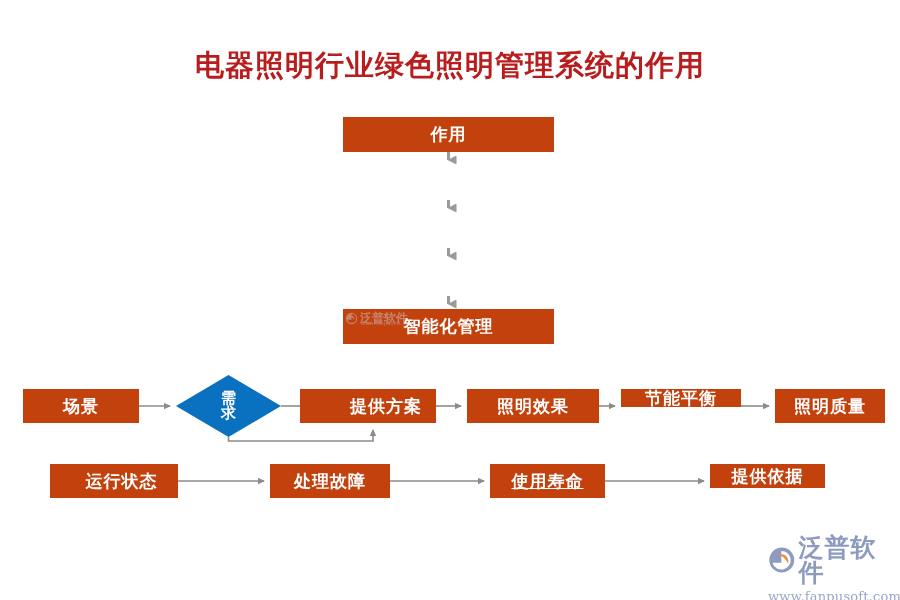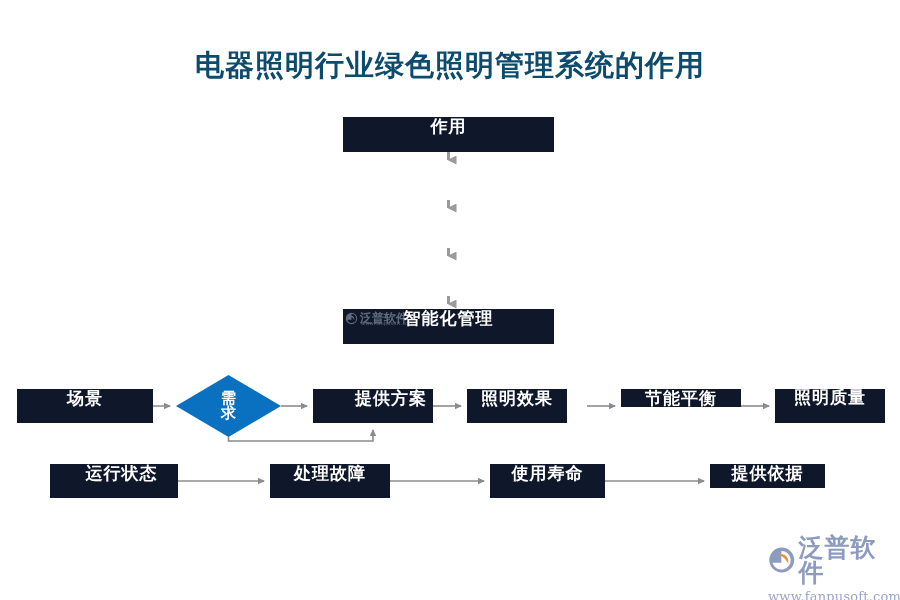--- a/index.html
+++ b/index.html
@@ -24,34 +24,34 @@
 
   
   .title {
     position: absolute;
     left: 0;
     top: 46px;
     width: 900px;
     text-align: center;
     font-size: 29px;
     font-weight: bold;
-    color: #0c4a6e;
+    color: #b91c1c;
     letter-spacing: 1px;
     white-space: nowrap;
   }
 
   
   .node {
     position: absolute;
-    background: #0f172a;
+    background: #c2410c;
     color: #ffffff;
     font-size: 17px;
     font-weight: bold;
     display: flex;
-    align-items: flex-start;
+    align-items: center;
     justify-content: center;
     box-sizing: border-box;
     letter-spacing: 1px;
     line-height: 1.1;
     z-index: 3;
   }
 
   
   .vnode {
     left: 343px;
@@ -207,52 +207,52 @@
 
   <div class="wm-inner">
     <svg width="13" height="13" viewBox="0 0 32 32">
       <path d="M16,2 A14,14 0 1 0 16,30 A14,14 0 0 0 16,2 Z M16,5 A11,11 0 1 1 6,19 L16,19 Z" fill="#cfe0f2"></path>
       <path d="M12,10 C18,8 24,12 23,20 C20,14 16,12 12,10 Z" fill="#e3eef8"></path>
     </svg>
     <span class="wm-text2">泛普软件</span>
     <span class="wm-url2">www.fanpusoft.com</span>
   </div>
 
-  <div class="node" style="left:17px; top:389px; width:136px; height:34px;">
+  <div class="node" style="left:23px; top:389px; width:116px; height:34px;">
     <span>场景</span>
   </div>
 
   <div class="diamond">
     <div class="shape"></div>
     <div class="dlabel">
       <span>需</span>
       <span>求</span>
     </div>
   </div>
 
-  <div class="node" style="left:313px; top:389px; width:120px; height:34px;padding-left:36px;">
+  <div class="node" style="left:300px; top:389px; width:136px; height:34px;padding-left:36px;">
     <span>提供方案</span>
   </div>
-  <div class="node" style="left:467px; top:389px; width:100px; height:34px;">
+  <div class="node" style="left:467px; top:389px; width:132px; height:34px;">
     <span>照明效果</span>
   </div>
   <div class="node" style="left:621px; top:389px; width:120px; height:18px;">
     <span>节能平衡</span>
   </div>
-  <div class="node" style="left:775px; top:389px; width:110px; height:34px;font-family:Liberation Serif, serif;">
+  <div class="node" style="left:775px; top:389px; width:110px; height:34px;">
     <span>照明质量</span>
   </div>
 
   <div class="node" style="left:50px; top:464px; width:128px; height:34px;padding-left:15px;">
     <span>运行状态</span>
   </div>
   <div class="node" style="left:270px; top:464px; width:120px; height:34px;">
     <span>处理故障</span>
   </div>
-  <div class="node" style="left:490px; top:464px; width:115px; height:34px;">
+  <div class="node" style="left:490px; top:464px; width:115px; height:34px;text-decoration:underline;">
     <span>使用寿命</span>
   </div>
   <div class="node" style="left:710px; top:464px; width:115px; height:24px;">
     <span>提供依据</span>
   </div>
 
   <div class="wm-corner">
     <div class="wm-row">
       <svg width="30" height="30" viewBox="0 0 32 32">
         <path d="M16,1.5 A14.5,14.5 0 1 0 16,30.5 A14.5,14.5 0 0 0 16,1.5 Z

